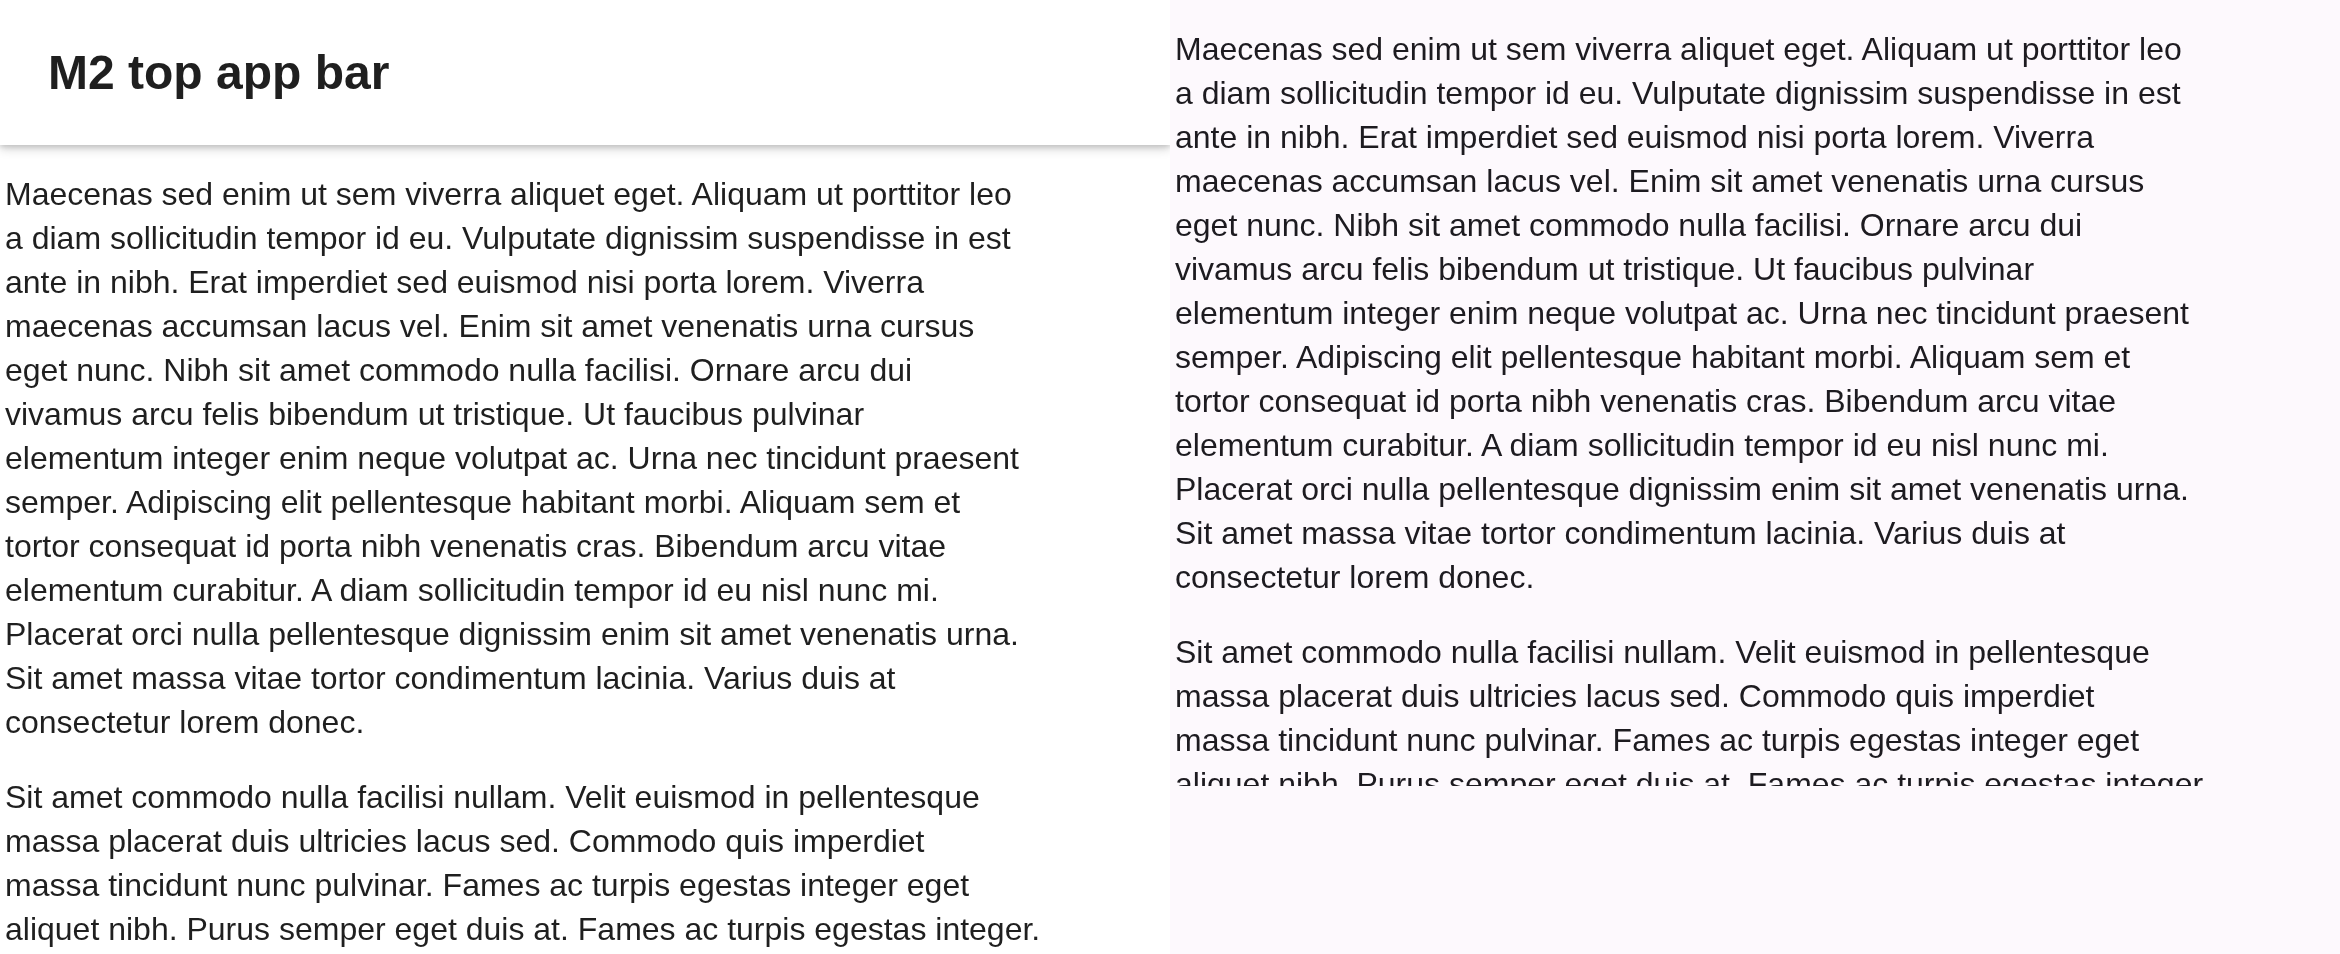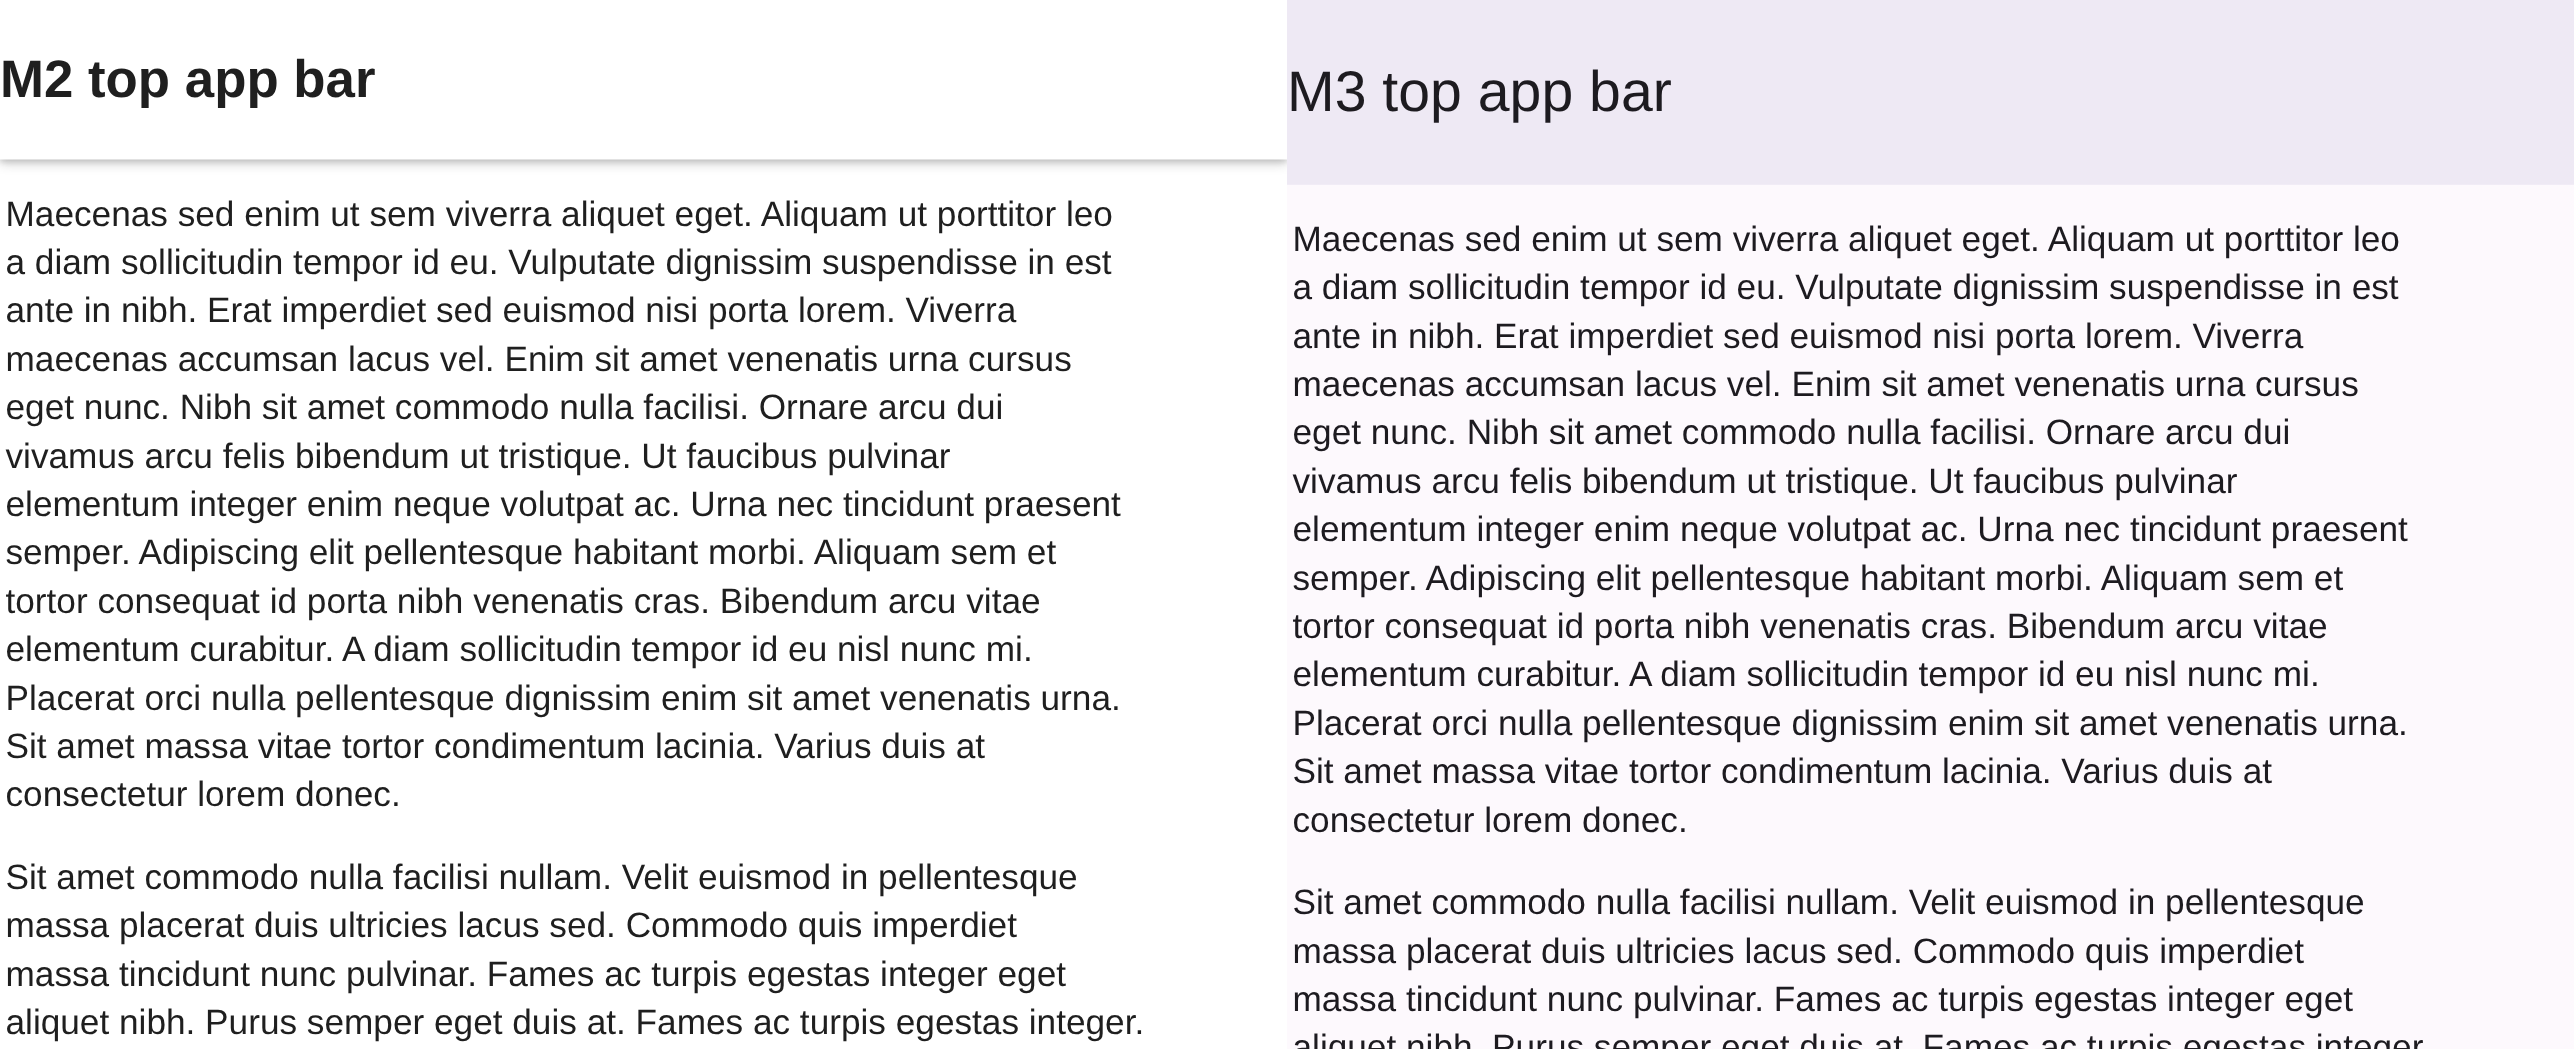--- a/index.html
+++ b/index.html
@@ -35,20 +35,21 @@
     background: var(--m2-appbar-bg, #ffffff);
     box-shadow: 0 4px 10px rgba(0,0,0,0.16), 0 2px 5px rgba(0,0,0,0.14);
   }
   .m3-bar {
     height: 168px;
     background: var(--m3-appbar-bg, #eee9f4);
   }
 
   .appbar-title {
     margin: 0;
+    padding-left: 48px;
     white-space: nowrap;
   }
   .m2-title {
     font-size: 48px;
     font-weight: 700;
     color: var(--m2-text, #1f1f1f);
   }
   .m3-title {
     font-size: 52px;
     font-weight: 400;
@@ -96,23 +97,20 @@
 Sit amet massa vitae tortor condimentum lacinia. Varius duis at
 consectetur lorem donec.</p>
       <p class="para">Sit amet commodo nulla facilisi nullam. Velit euismod in pellentesque
 massa placerat duis ultricies lacus sed. Commodo quis imperdiet
 massa tincidunt nunc pulvinar. Fames ac turpis egestas integer eget
 aliquet nibh. Purus semper eget duis at. Fames ac turpis egestas integer.</p>
     </div>
   </section>
 
   <section class="pane m3">
-    <header class="appbar m3-bar">
-      <h1 class="appbar-title m3-title">M3 top app bar</h1>
-    </header>
     <div class="body-content">
       <p class="para">Maecenas sed enim ut sem viverra aliquet eget. Aliquam ut porttitor leo
 a diam sollicitudin tempor id eu. Vulputate dignissim suspendisse in est
 ante in nibh. Erat imperdiet sed euismod nisi porta lorem. Viverra
 maecenas accumsan lacus vel. Enim sit amet venenatis urna cursus
 eget nunc. Nibh sit amet commodo nulla facilisi. Ornare arcu dui
 vivamus arcu felis bibendum ut tristique. Ut faucibus pulvinar
 elementum integer enim neque volutpat ac. Urna nec tincidunt praesent
 semper. Adipiscing elit pellentesque habitant morbi. Aliquam sem et
 tortor consequat id porta nibh venenatis cras. Bibendum arcu vitae

